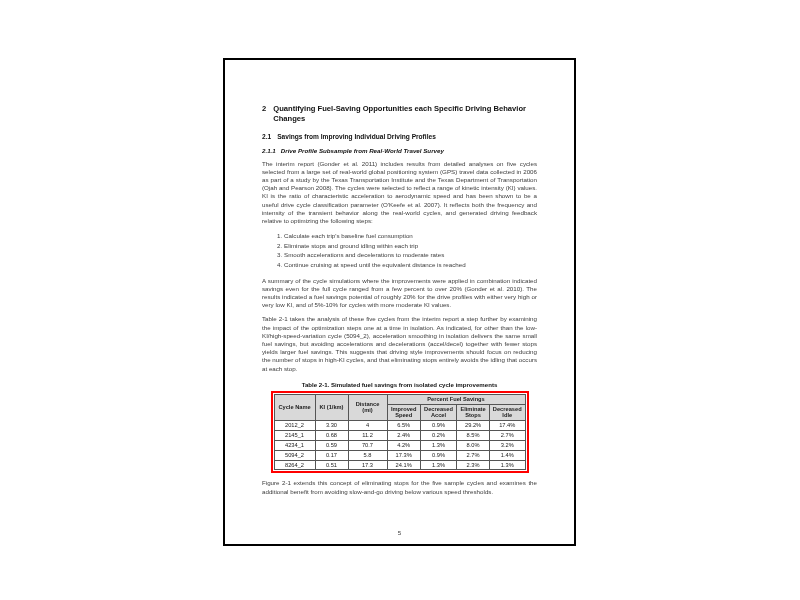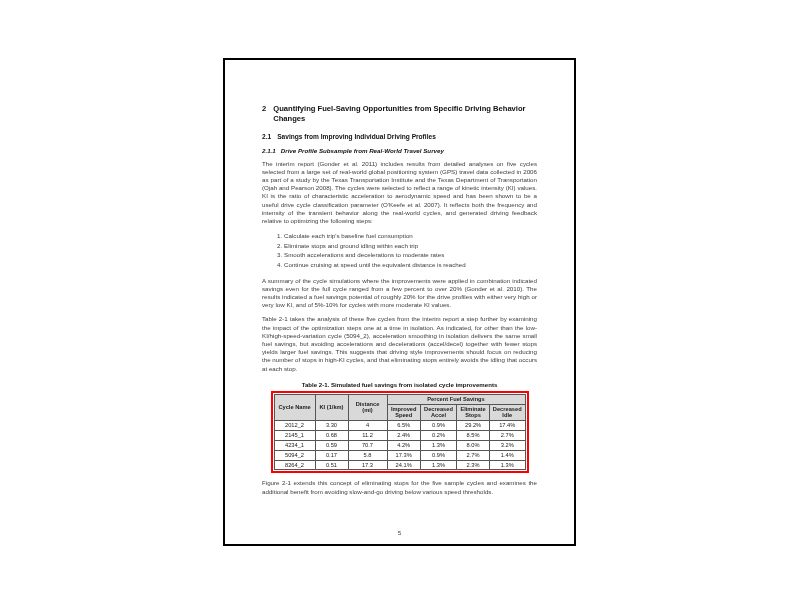--- a/index.html
+++ b/index.html
@@ -110,21 +110,21 @@
   }
 </style>
 </head>
 <body>
 
 <div class="doc-page">
   <div class="page-content">
 
     <div class="h2-heading">
       <span>2</span>
-      <span>Quantifying Fuel-Saving Opportunities from Specific Driving Behavior Changes</span>
+      <span>Quantifying Fuel-Saving Opportunities each Specific Driving Behavior Changes</span>
     </div>
 
     <div class="h21-heading">
       <span>2.1</span>
       <span>Savings from Improving Individual Driving Profiles</span>
     </div>
 
     <div class="h211-heading">
       <span>2.1.1</span>
       <span>Drive Profile Subsample from Real-World Travel Survey</span>

